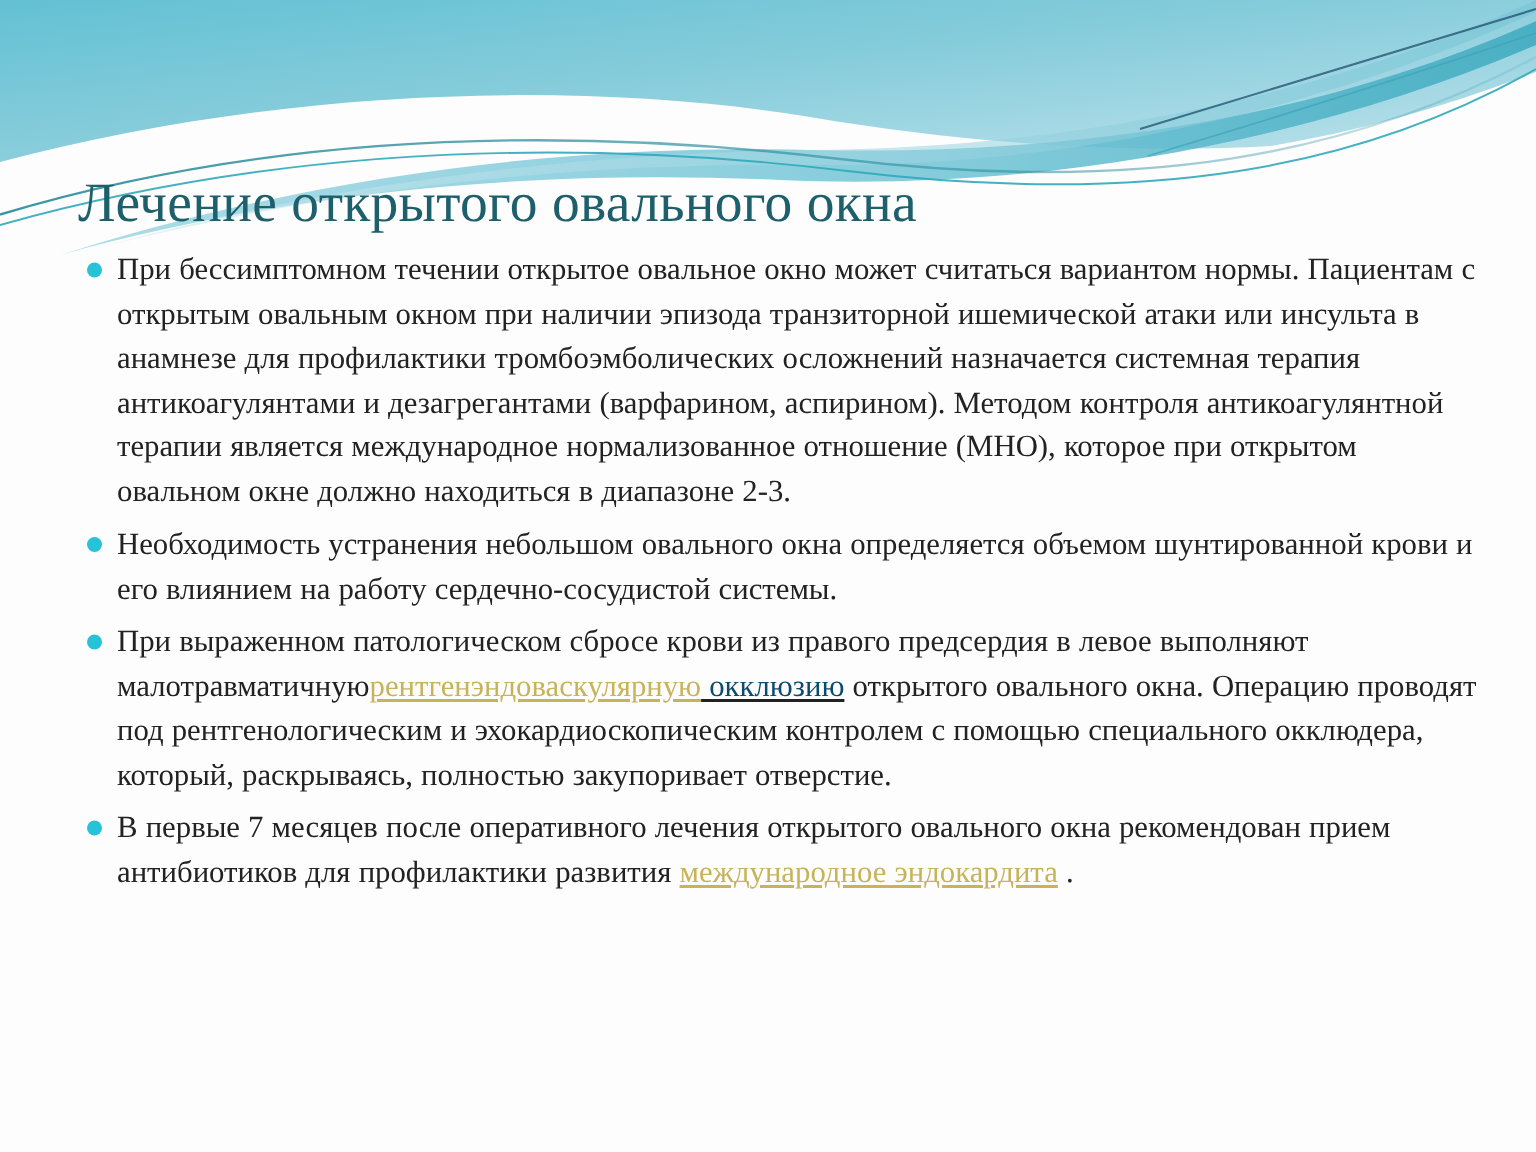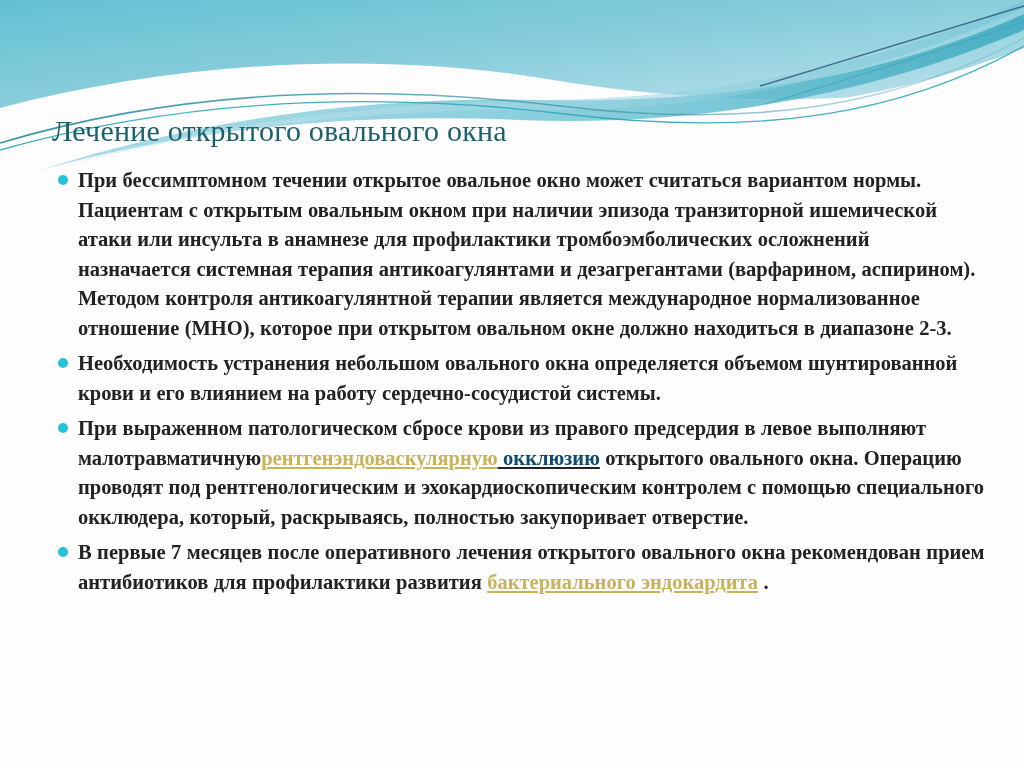--- a/index.html
+++ b/index.html
@@ -26,37 +26,36 @@
   }
 
   
   #title {
     position: absolute;
     left: 52px;
     top: 92px;
     width: 900px;
     color: #1d5f6b;
     font-family: "Liberation Serif", "DejaVu Serif", serif;
-    font-size: 30px;
+    font-size: 37px;
     font-weight: 400;
     letter-spacing: 0.2px;
     line-height: 38px;
     white-space: nowrap;
   }
 
   
   #body-list {
     position: absolute;
     left: 56px;
     top: 166px;
     width: 930px;
     margin: 0;
     padding: 0;
     list-style: none;
-    font-weight: bold;
   }
   .bullet-row {
     position: relative;
     padding-left: 22px;
     margin-bottom: 6px;
   }
   .bullet-dot {
     position: absolute;
     left: 2px;
     top: 9px;
@@ -141,17 +140,17 @@
       <li class="bullet-row">
         <span class="bullet-dot" style="background: rgb(37, 194, 216);"></span>
         <span class="bullet-text"><span>Необходимость устранения небольшом овального окна определяется объемом шунтированной крови и его влиянием на работу сердечно-сосудистой системы.</span></span>
       </li>
       <li class="bullet-row">
         <span class="bullet-dot" style="background: rgb(37, 194, 216);"></span>
         <span class="bullet-text"><span>При выраженном патологическом сбросе крови из правого предсердия в левое выполняют малотравматичную</span><span class="link-gold" style="color: rgb(199, 179, 90); text-decoration-color: rgb(199, 179, 90);">рентгенэндоваскулярную</span><span class="link-dark"> окклюзию</span><span> открытого овального окна. Операцию проводят под рентгенологическим и эхокардиоскопическим контролем с помощью специального окклюдера, который, раскрываясь, полностью закупоривает отверстие.</span></span>
       </li>
       <li class="bullet-row">
         <span class="bullet-dot" style="background: rgb(37, 194, 216);"></span>
-        <span class="bullet-text"><span>В первые 7 месяцев после оперативного лечения открытого овального окна рекомендован прием антибиотиков для профилактики развития </span><span class="link-gold" style="color: rgb(199, 179, 90); text-decoration-color: rgb(199, 179, 90);">бактериального эндокардита</span><span> .</span></span>
+        <span class="bullet-text"><span>В первые 7 месяцев после оперативного лечения открытого овального окна рекомендован прием антибиотиков для профилактики развития </span><span class="link-gold" style="color: rgb(199, 179, 90); text-decoration-color: rgb(199, 179, 90);">международное эндокардита</span><span> .</span></span>
       </li>
     </ul>
 
 </div>
 
 </body></html>

